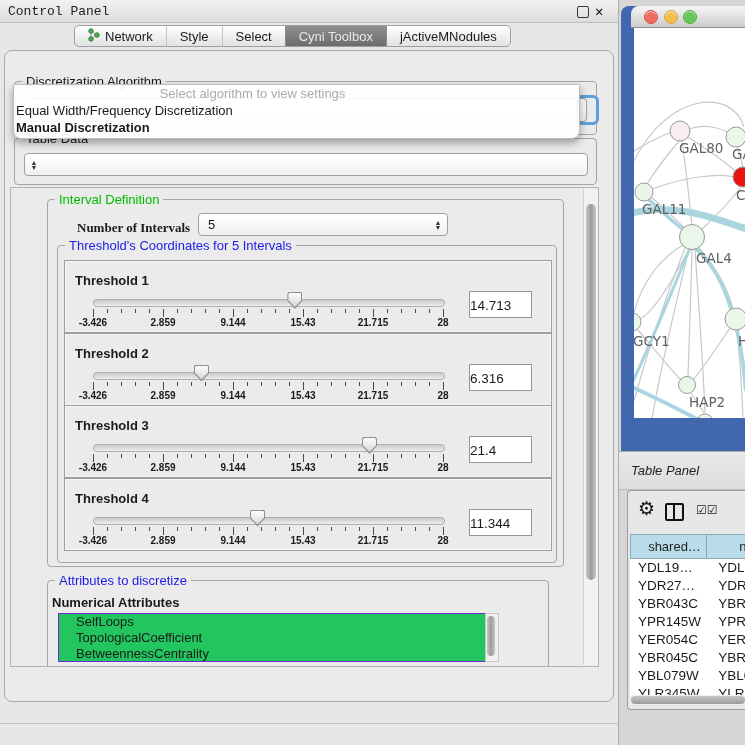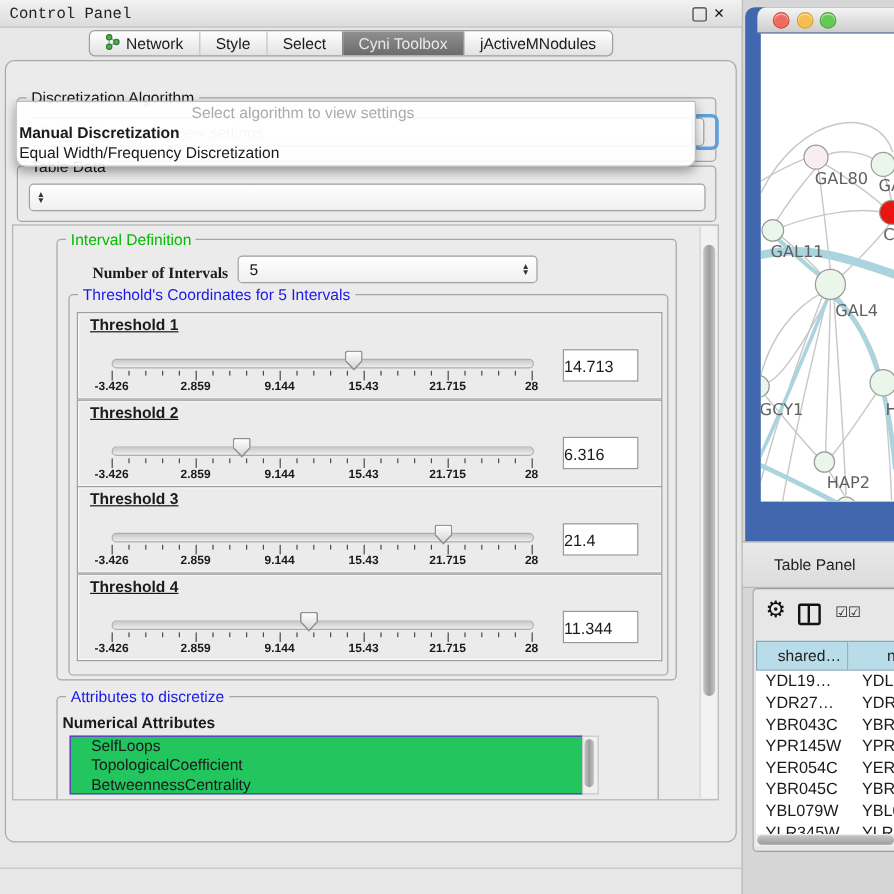--- a/index.html
+++ b/index.html
@@ -52,21 +52,21 @@
     background:#EBEBEB;overflow:hidden;}
   #main-vscroll{position:absolute;left:572px;top:1px;width:14px;height:476px;background:#F2F2F2;border-left:1px solid #D0D0D0;}
   #main-vscroll .thumb{position:absolute;left:2px;top:15px;width:10px;height:376px;border-radius:5px;
     background:linear-gradient(90deg,#C6C6C6,#9C9C9C 50%,#C6C6C6);cursor:pointer;}
   #interval-group{left:36px;top:11px;width:515px;height:366px;}
   #numint-label{position:absolute;left:29px;top:20px;font-weight:bold;font-family:Liberation Serif, serif;}
   #numint-combo{left:150px;top:13px;width:250px;height:23px;}
   #thr-group{left:9px;top:45px;width:498px;height:316px;}
   .thr-panel{position:absolute;left:6px;width:486px;height:71px;border:1px solid #9E9E9E;
     box-shadow:inset 0 0 0 1px #F6F6F6;background:#EBEBEB;}
-  .thr-title{position:absolute;left:10px;top:2px;font-weight:bold;text-decoration:underline;}
+  .thr-title{position:absolute;left:10px;top:12px;font-weight:bold;}
   .thr-track{position:absolute;left:28px;top:38px;width:350px;height:6px;border:1px solid #AFAFAF;border-radius:4px;
     background:linear-gradient(#C9C9C9,#EDEDED);cursor:pointer;}
   .thr-thumb{position:absolute;top:31px;width:15px;height:17px;cursor:pointer;
     background:#8F8F8F;clip-path:polygon(8% 0,92% 0,100% 10%,100% 52%,50% 100%,0 52%,0 10%);}
   .thr-thumb::after{content:"";position:absolute;left:1px;top:1px;right:1px;bottom:2px;
     background:linear-gradient(#FDFDFD,#D6D6D6);clip-path:polygon(8% 0,92% 0,100% 10%,100% 52%,50% 100%,0 52%,0 10%);}
   .thr-ticks{position:absolute;left:28px;top:48px;width:350px;height:9px;}
   .tick{position:absolute;top:0;width:1px;background:#4A4A4A;}
   .tick.minor{height:4px;}
   .tick.major{height:8px;}
@@ -90,21 +90,21 @@
   .tlight{position:absolute;top:4px;width:12px;height:12px;border-radius:50%;cursor:pointer;
     box-shadow:inset 0 1px 1px rgba(255,255,255,.7);}
   #tl-red{left:13px;background:#EF6B60;border:1px solid #CE4F44;}
   #tl-yellow{left:33px;background:#F6BE4F;border:1px solid #D6A13C;}
   #tl-green{left:52px;background:#66C858;border:1px solid #53A73F;}
   #net-view{position:absolute;left:13px;top:22px;width:113px;height:390px;background:#fff;overflow:hidden;}
   #net-svg{position:absolute;left:0;top:0;}
   
   #tp-titlebar{position:absolute;left:0;top:451px;width:126px;height:37px;background:linear-gradient(#E9E9E9,#DCDCDC);
     border-top:1px solid #ABABAB;border-bottom:1px solid #B9B9B9;}
-  #tp-title{position:absolute;left:26px;top:11px;color:#222;}
+  #tp-title{position:absolute;left:12px;top:11px;color:#222;font-style:italic;}
   #table-panel{position:absolute;left:8px;top:490px;width:120px;height:218px;background:#E7E7E7;
     border:1px solid #9E9E9E;border-radius:4px 0 0 4px;border-right:none;}
   #tp-gear{position:absolute;left:10px;top:6px;font-family:"DejaVu Sans",sans-serif;font-size:19px;color:#111;cursor:pointer;}
   #tp-colicon{position:absolute;left:37px;top:12px;width:15px;height:14px;border:2px solid #111;border-radius:2px;cursor:pointer;}
   #tp-colicon::after{content:"";position:absolute;left:6px;top:0;width:2px;height:14px;background:#111;}
   #tp-checks{position:absolute;left:68px;top:12px;font-family:"DejaVu Sans",sans-serif;font-size:12px;letter-spacing:0px;color:#222;cursor:pointer;}
   #tp-header{position:absolute;left:2px;top:43px;height:25px;display:flex;}
   .tp-hcell{background:var(--header-blue);border:1px solid #8FA8B5;border-left:none;box-sizing:border-box;
     text-align:center;line-height:23px;color:#222;cursor:pointer;overflow:hidden;white-space:nowrap;}
   .tp-hcell:first-child{border-left:1px solid #8FA8B5;}
@@ -373,22 +373,22 @@
         </div>
 
         <div id="main-vscroll">
             <div class="thumb"></div>
           </div>
       </div>
     </div>
 
     <div id="alg-popup">
       <div id="popup-placeholder" class="popup-row">Select algorithm to view settings</div>
+      <div class="popup-row">Equal Width/Frequency Discretization</div>
       <div class="popup-row popup-bold">Manual Discretization</div>
-      <div class="popup-row">Equal Width/Frequency Discretization</div>
     </div>
 
     <div id="bottom-line"></div>
   </div>
 
   <div id="right-region">
     <div id="net-frame">
       <div id="net-titlebar">
         <span id="tl-red" class="tlight"></span>
         <span id="tl-yellow" class="tlight"></span>

